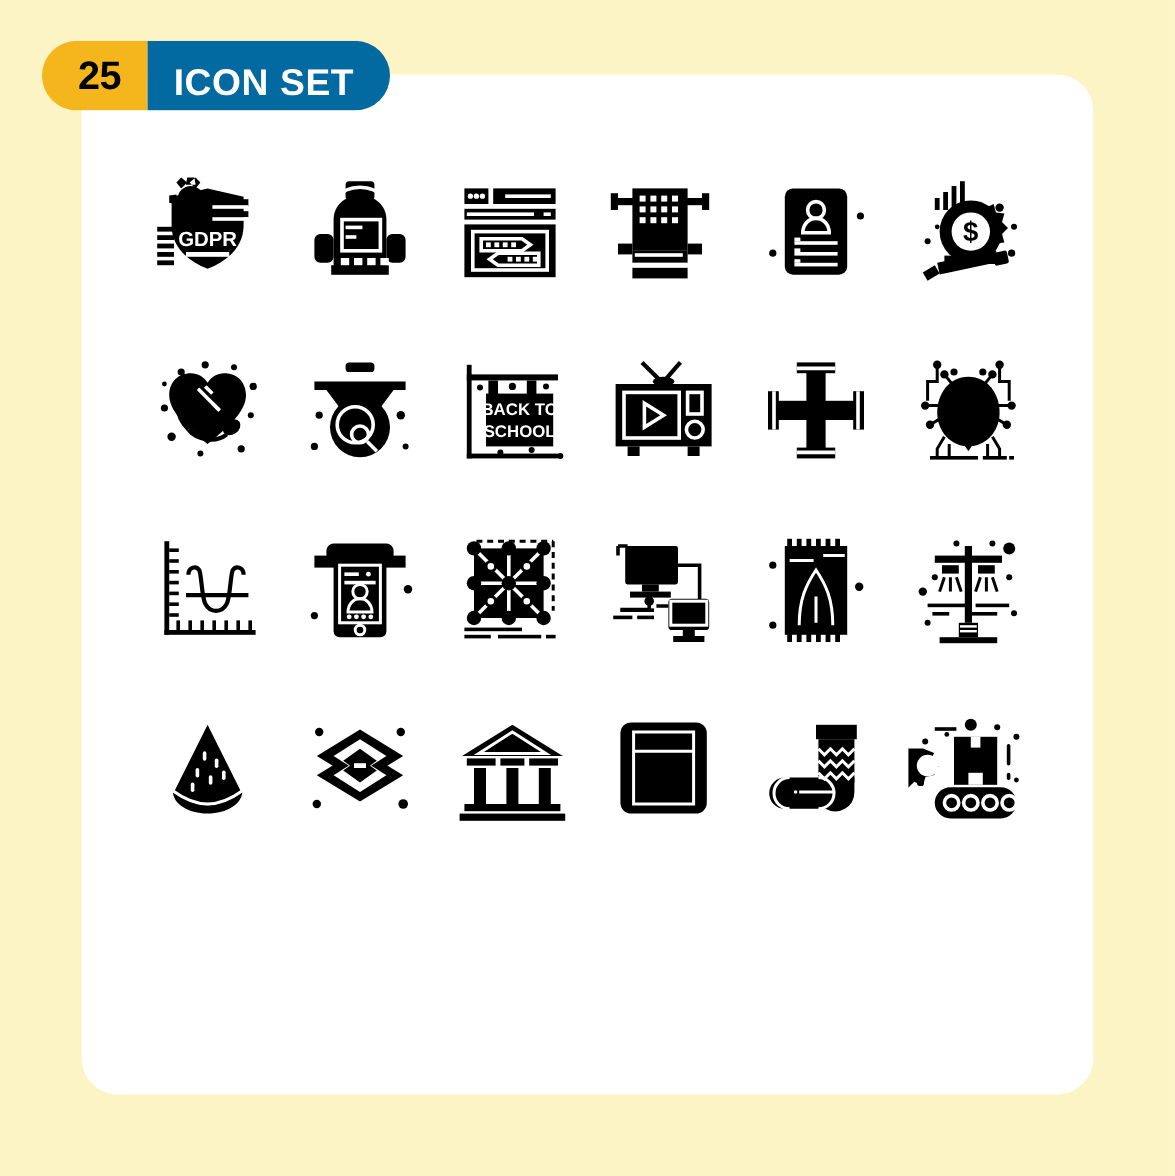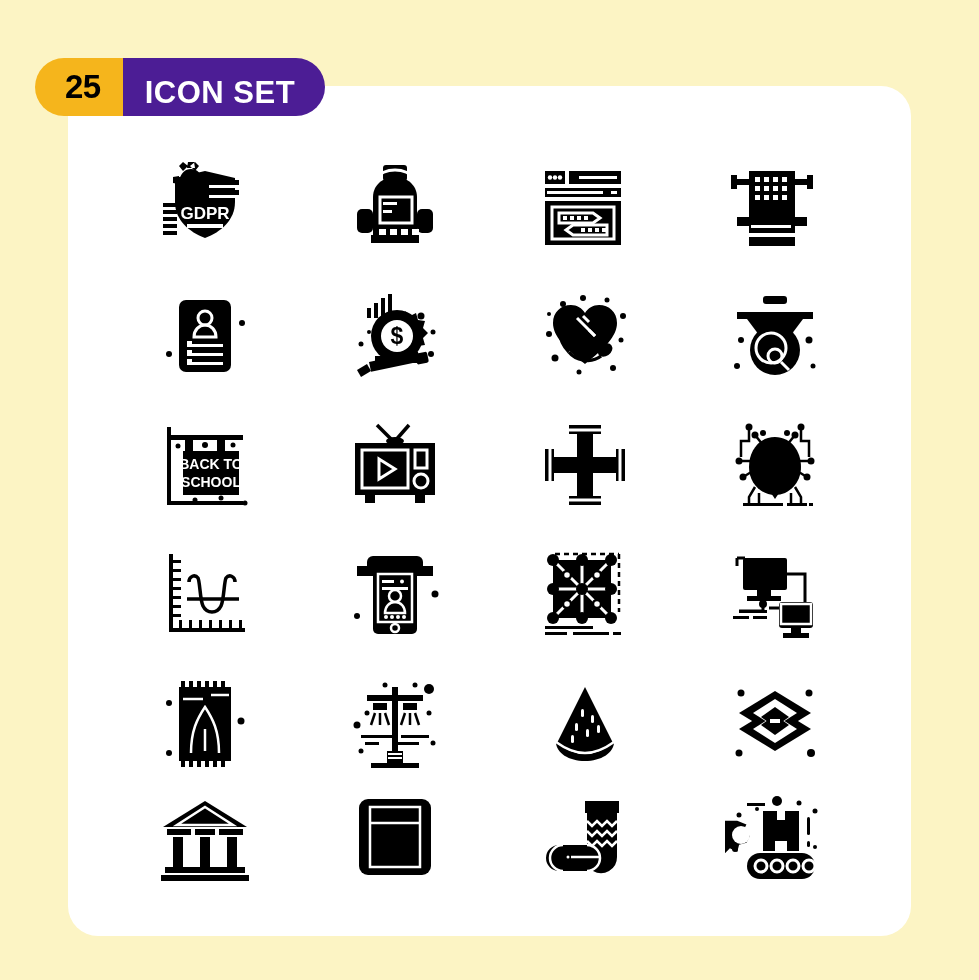--- a/index.html
+++ b/index.html
@@ -10,21 +10,20 @@
     width: 979px;
     height: 980px;
     background: #FCF4C4;
     font-family: "Liberation Sans", sans-serif;
     overflow: hidden;
     position: relative;
   }
   .page {
     position: absolute;
     inset: 0;
-    margin-top: 24px;
   }
   
   .card {
     position: absolute;
     left: 68px;
     top: 62px;
     width: 843px;
     height: 850px;
     background: #FFFFFF;
     border-radius: 30px;
@@ -46,39 +45,39 @@
     color: #000000;
     font-size: 33px;
     font-weight: bold;
     display: flex;
     align-items: center;
     justify-content: center;
     padding: 0 22px 0 30px;
     letter-spacing: -0.5px;
   }
   .badge-title {
-    background: #4c1d95;
+    background: #0369a1;
     color: #FFFFFF;
     font-size: 31px;
     font-weight: bold;
     display: flex;
     align-items: center;
     justify-content: center;
     padding: 12px 30px 0 22px;
     letter-spacing: 0.5px;
   }
   
   .grid {
     position: absolute;
     left: 110px;
     top: 118px;
     width: 760px;
     height: 745px;
     display: grid;
-    grid-template-columns: repeat(4, 1fr);
+    grid-template-columns: repeat(6, 1fr);
     grid-template-rows: repeat(5, 1fr);
   }
   .cell {
     display: flex;
     align-items: center;
     justify-content: center;
   }
   .cell svg {
     display: block;
     width: 100px;

